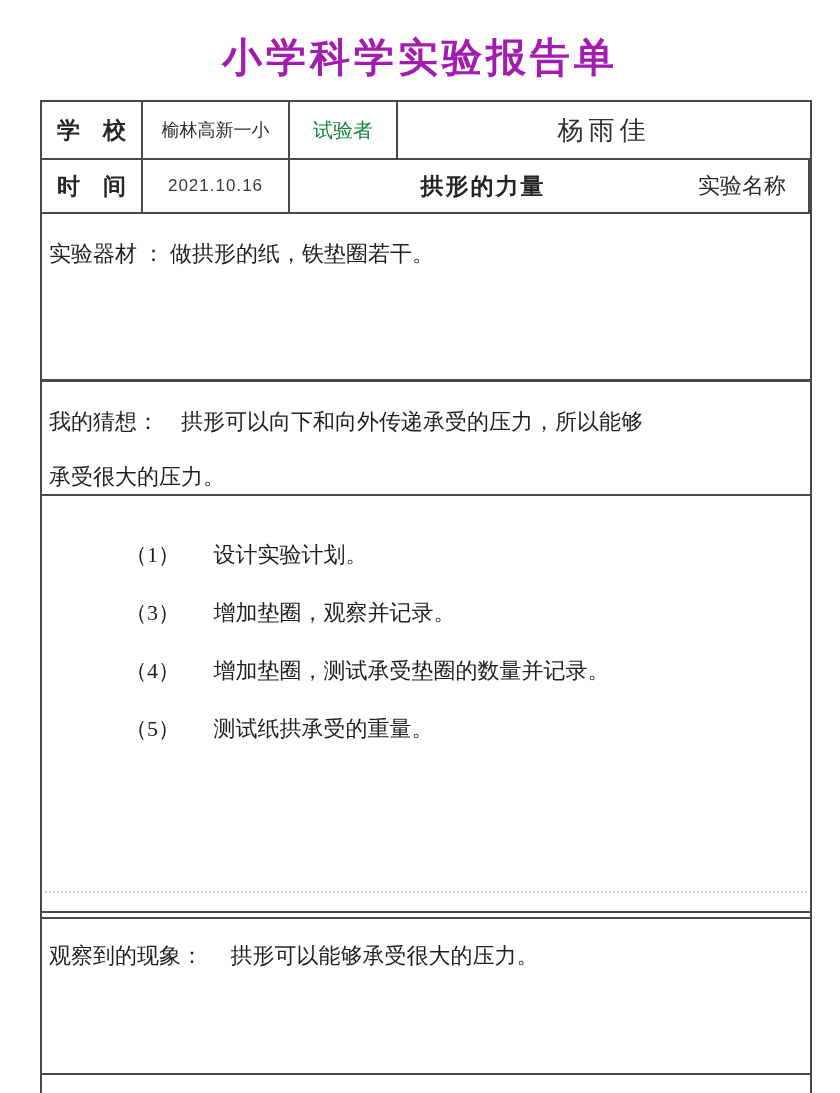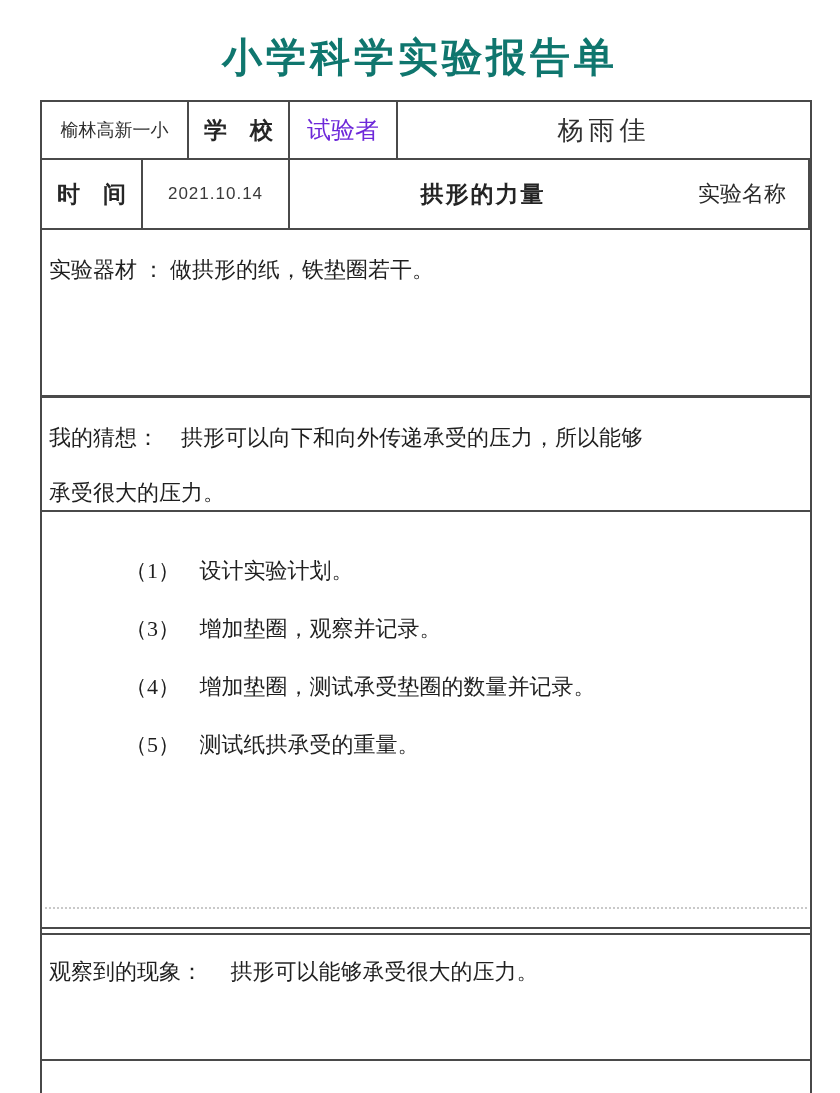--- a/index.html
+++ b/index.html
@@ -11,103 +11,103 @@
     font-family:"Liberation Serif","DejaVu Serif",serif;
     color:#1e1e1e;
   }
   .song{font-family:"Liberation Serif","DejaVu Serif",serif;}
   .hei{font-family:"Liberation Sans","DejaVu Sans",sans-serif;}
 
   .title{
     position:absolute;top:30px;left:0;width:100%;
     text-align:center;
     font-size:40px;font-weight:700;letter-spacing:4px;
-    color:#0f766e;
+    color:#a21caf;
   }
 
   .report-table{
     position:absolute;left:40px;top:100px;
     width:772px;height:1045px;
     box-sizing:border-box;
     border:2px solid #484848;
     display:flex;flex-direction:column;
     background:#ffffff;
   }
   .hline{flex:none;height:2px;background:#4a4a4a;}
   .hline.thick{height:3px;}
   .gap-spacer{flex:none;height:4px;background:#ffffff;}
 
   .hrow{flex:none;display:flex;align-items:stretch;}
   .row1{height:56px;}
-  .row2{height:68px;}
+  .row2{height:52px;}
   .cell{
     box-sizing:border-box;
     display:flex;align-items:center;justify-content:center;
     overflow:hidden;
   }
   .br{border-right:2px solid #4a4a4a;}
   .c1{width:101px;}
   .c2{width:147px;}
   .c3{width:134px;}
   .c4{width:108px;}
   .c5{flex:1;}
   .cmerge{flex:1;}
 
   .lbl-song{font-size:23px;font-weight:700;color:#262626;}
   .v-school{font-size:18px;color:#2e2e2e;}
   .v-grade{font-size:26px;color:#2a2a2a;}
-  .l-tester{font-size:24px;color:#6d28d9;}
+  .l-tester{font-size:20px;color:#15803d;}
   .v-tester{font-size:26px;letter-spacing:5px;color:#303030;}
   .v-date{font-size:17px;letter-spacing:1px;color:#3a3a3a;}
   .l-expname{font-size:22px;color:#2a2a2a;font-weight:500;}
   .v-expname{font-size:23px;font-weight:700;letter-spacing:2px;color:#242424;}
 
   .section{
     flex:none;box-sizing:border-box;
     position:relative;
     padding-left:7px;padding-right:8px;
     font-size:22px;color:#1f1f1f;
     line-height:30px;
   }
   .sec-materials{height:165px;padding-top:25px;}
   .sec-hypothesis{height:112px;padding-top:25px;}
   .sec-hypothesis .hyp-line{line-height:30px;margin-bottom:25px;}
   .sec-steps{height:415px;padding-top:16px;}
   .steps-label{line-height:30px;}
   .step-item{margin-top:28px;padding-left:76px;line-height:30px;white-space:nowrap;}
   .step-num{display:inline-block;}
-  .step-text{display:inline-block;margin-left:14px;}
+  .step-text{display:inline-block;margin-left:28px;}
   .dotted-artifact{
     position:absolute;left:3px;right:3px;bottom:18px;
     border-top:2px dotted #c9c9c9;
   }
-  .sec-observation{height:124px;padding-top:22px;}
+  .sec-observation{height:154px;padding-top:22px;}
   .sec-extra{flex:1;}
 </style>
 </head>
 <body>
 
 <div class="page">
 
   <div class="title song">小学科学实验报告单</div>
 
   <div class="report-table">
 
     <div class="hrow row1">
+      <div class="cell c1 br lbl-song song">学　校</div>
       <div class="cell c2 br v-school hei">榆林高新一小</div>
-      <div class="cell c1 br lbl-song song">学　校</div>
       <div class="cell c4 br l-tester hei">试验者</div>
       <div class="cell c5 v-tester hei">杨雨佳</div>
     </div>
 
     <div class="hline"></div>
 
     <div class="hrow row2">
       <div class="cell c1 br lbl-song song">时　间</div>
-      <div class="cell c2 br v-date hei">2021.10.14</div>
+      <div class="cell c2 br v-date hei">2021.10.16</div>
       <div class="cell cmerge v-expname song">拱形的力量</div>
       <div class="cell c3 br l-expname hei">实验名称</div>
     </div>
 
     <div class="hline"></div>
 
     <div class="section sec-materials song">
       <div>实验器材 ： 做拱形的纸，铁垫圈若干。</div>
     </div>
 

